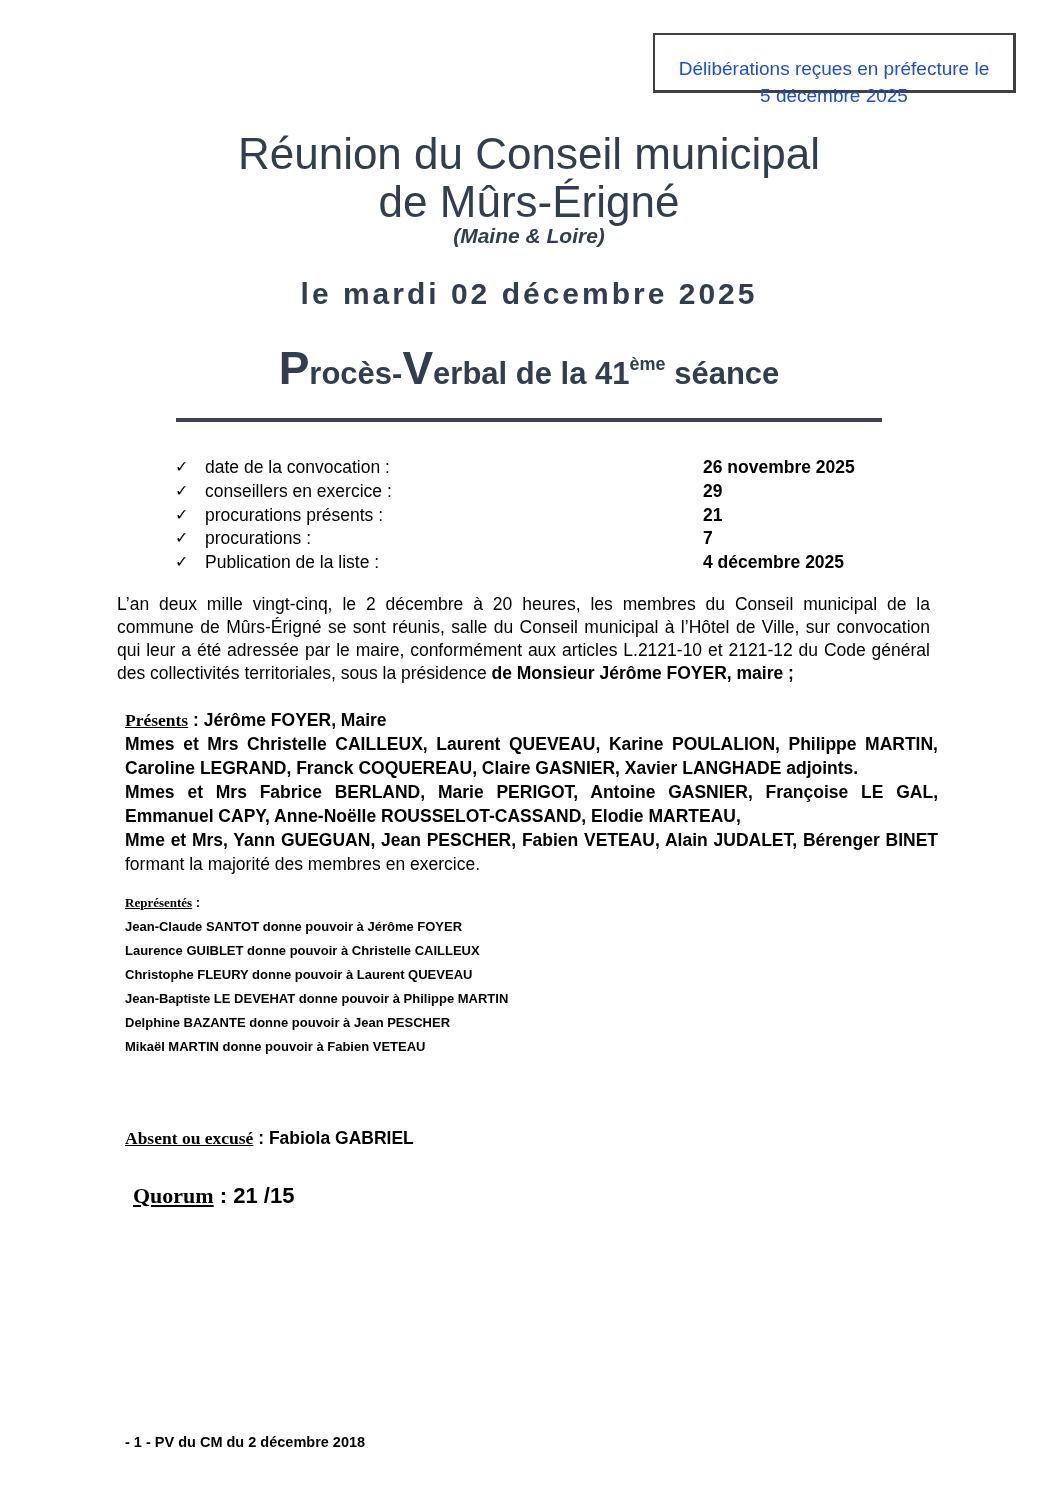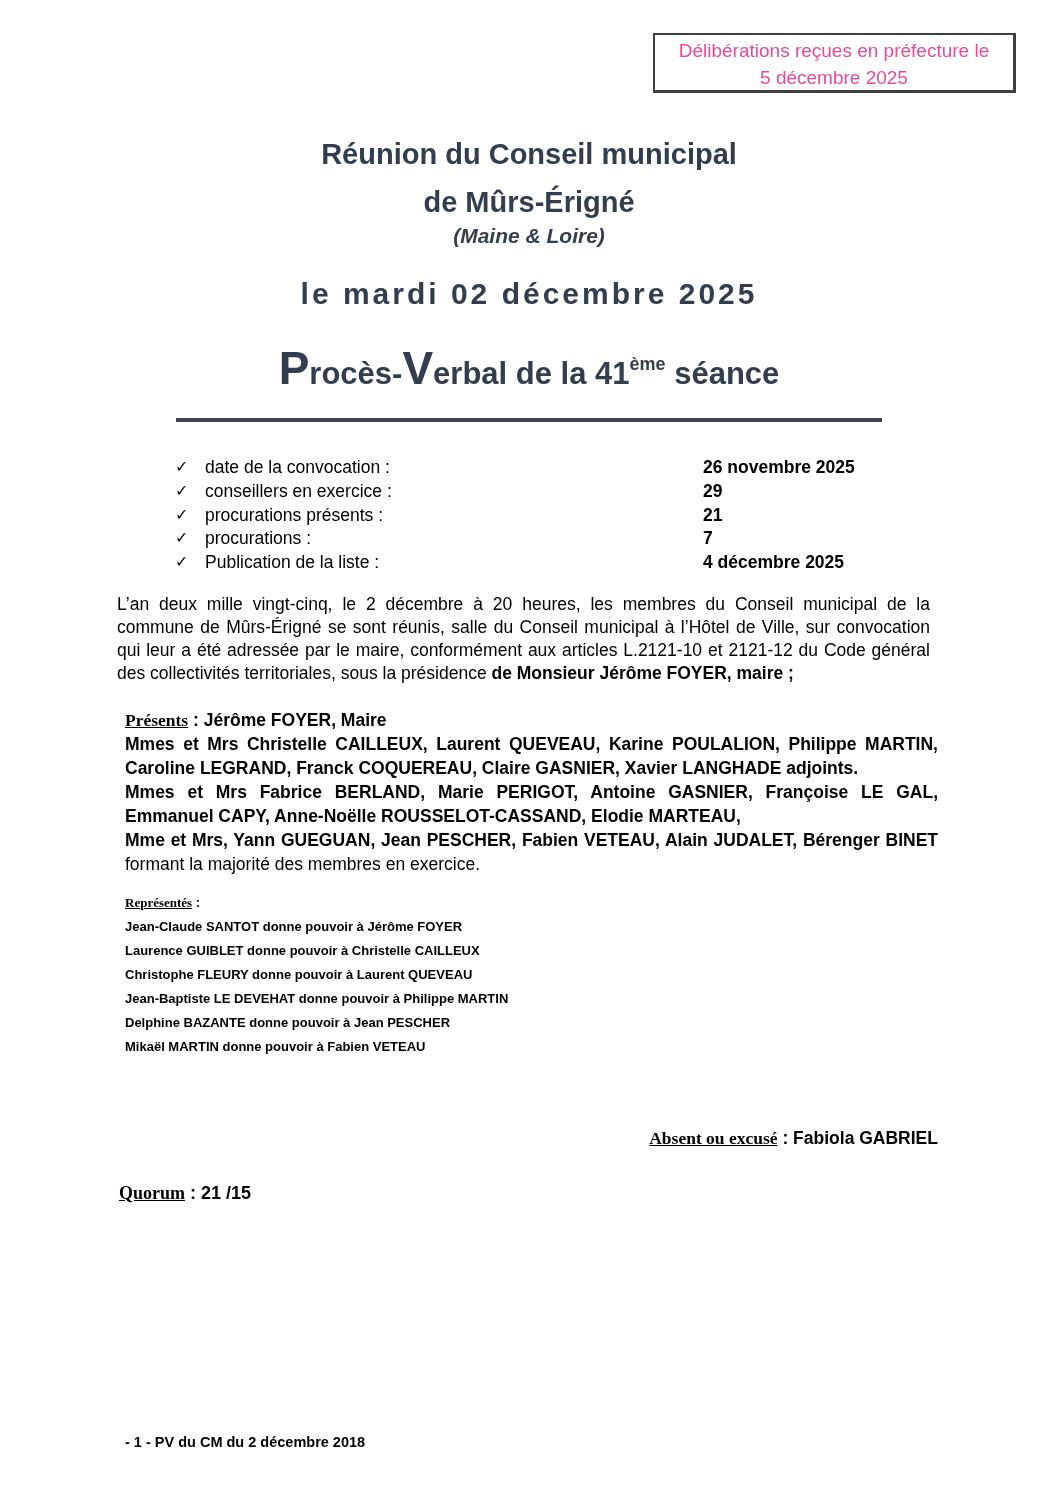--- a/index.html
+++ b/index.html
@@ -10,30 +10,30 @@
     width:1058px; height:1497px;
     background:#ffffff;
     overflow:hidden;
   }
   
   .stamp {
     position:absolute; left:653px; top:33px;
     width:363px; height:60px;
     border:2px solid #3f3f3f;
     border-right-width:3px; border-bottom-width:3px;
-    color:#ec4899;
+    color:#1d4ed8;
     font-size:19px; line-height:27px;
-    text-align:center; padding-top:2px;
+    text-align:center; padding-top:20px;
   }
   
   .title {
     position:absolute; left:0; top:130px; width:1058px;
     text-align:center;
     color:#323E4F;
-    font-size:29px; font-weight:bold; line-height:48px;
+    font-size:44px; font-weight:normal; line-height:48px;
   }
   .subtitle {
     position:absolute; left:0; top:224px; width:1058px;
     text-align:center;
     color:#323E4F;
     font-size:21px; font-weight:bold; font-style:italic;
   }
   .date-line {
     position:absolute; left:0; top:277px; width:1058px;
     text-align:center;
@@ -67,23 +67,23 @@
   }
   .b { font-weight:bold; }
   .u { text-decoration:underline;font-family:Liberation Serif, serif; }
   .presents { position:absolute; left:125px; top:708px; width:813px;
     font-size:17.5px; line-height:24px; }
   .presents p { text-align:justify; font-weight:bold; }
   .presents .tail { font-weight:normal; }
   .representes { position:absolute; left:125px; top:891px; width:813px;
     font-size:13px; line-height:24px; font-weight:bold; }
   .absent { position:absolute; left:125px; top:1128px; width:813px;
-    font-size:17.5px; font-weight:bold;text-align:right; }
-  .quorum { position:absolute; left:119px; top:1183px; width:813px;
-    font-size:18px; font-weight:bold; }
+    font-size:17.5px; font-weight:bold; }
+  .quorum { position:absolute; left:133px; top:1183px; width:813px;
+    font-size:22px; font-weight:bold; }
   .footer {
     position:absolute; left:125px; top:1434px; width:700px;
     font-size:14.5px; font-weight:bold;
   }
 </style>
 </head>
 <body>
 
 <div class="page">
 

